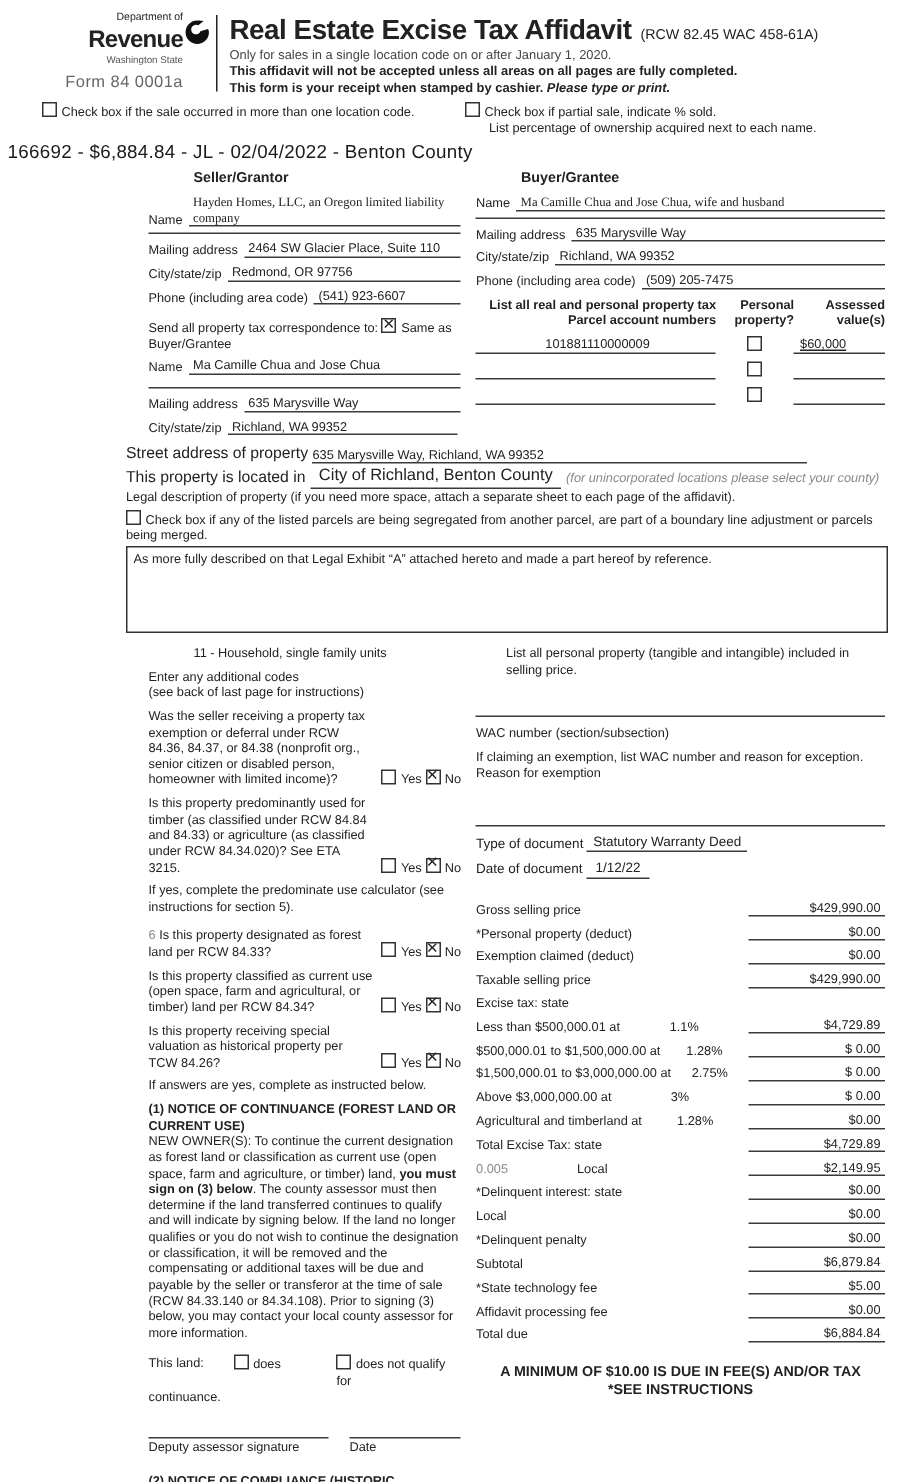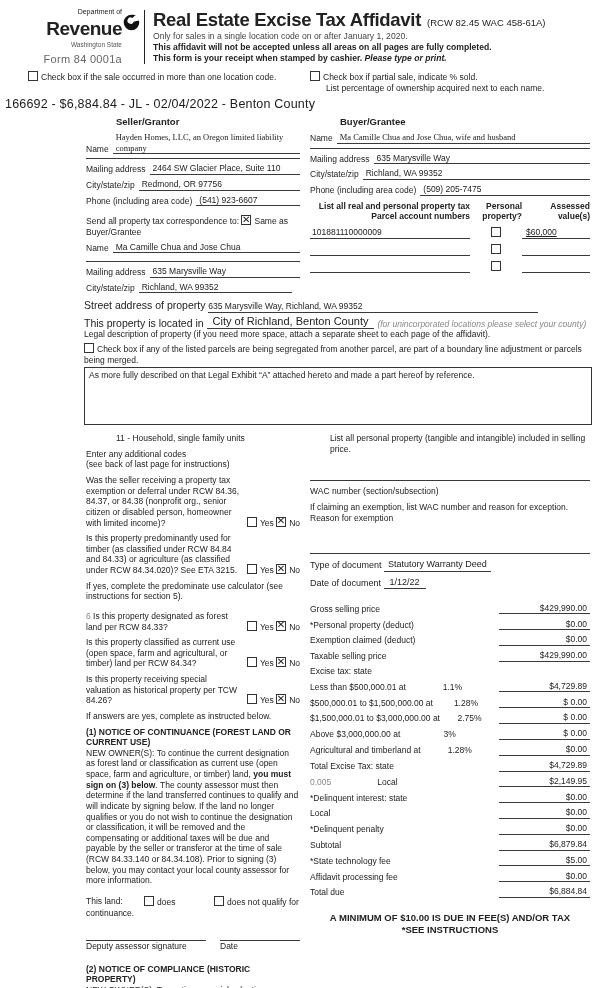--- a/index.html
+++ b/index.html
@@ -2,21 +2,21 @@
 <html><head>
 <meta charset="utf-8">
 <style>
   html,body{margin:0;padding:0;background:#fff;}
   .page{position:relative;width:600px;height:988px;background:#fff;overflow:hidden;
         font-family:"Liberation Sans",sans-serif;font-size:8.5px;line-height:1.25;color:#222;}
   
   .hdr{display:flex;padding:8px 8px 0 22px;}
   .logo{width:100px;text-align:right;padding-right:6px;}
   .logo .dept{font-size:7px;}
-  .logo .rev{font-size:19px;font-weight:bold;letter-spacing:-0.5px;position:relative;}
+  .logo .rev{font-size:16px;font-weight:bold;letter-spacing:-0.5px;position:relative;}
   .logo .swirl{position:absolute;right:-18px;top:-4px;}
   .logo .wast{font-size:6.5px;color:#555;}
   .logo .formno{font-size:11px;color:#666;margin-top:4px;letter-spacing:0.3px;}
   .hdr-div{width:1px;background:#222;margin:2px 8px 2px 16px;}
   .hdr-right{flex:1;}
   .title-row{display:flex;align-items:baseline;gap:6px;}
   .title{font-size:18.5px;font-weight:bold;letter-spacing:-0.3px;}
   .title-code{font-size:9.5px;}
   .hnote{font-size:8.6px;color:#444;}
   .hnote.b{font-weight:bold;color:#222;}
@@ -29,34 +29,34 @@
   .stamp{font-size:12.5px;margin:3px 0 0 5px;letter-spacing:0.2px;color:#1b1b1b;}
   
   .cb{display:inline-block;width:8px;height:8px;border:1px solid #333;vertical-align:-1px;
       position:relative;background:#fff;margin-right:3px;}
   .cb.ck::before{content:"✕";position:absolute;top:-2.5px;left:-0.5px;font-size:10px;color:#222;}
   .fill{border-bottom:1px solid #3a3a3a;display:inline-block;min-height:10px;vertical-align:bottom;}
   .serif{font-family:"Liberation Serif",serif;}
   .gray{color:#888;}
   hr.col{border:none;border-top:1px solid #3a3a3a;margin:4px 0 0 0;}
   
-  .cols{display:flex;}
+  .cols{display:flex;padding-left:13px;}
   .colL{width:300px;box-sizing:border-box;padding-left:86px;}
   .colR{width:300px;box-sizing:border-box;padding:0 10px 0 10px;}
   .sec-head{font-weight:bold;font-size:9.5px;margin:4px 0 2px 30px;}
   .frow{display:flex;align-items:flex-end;margin-top:4px;}
   .frow .lab{white-space:nowrap;padding-right:4px;}
   .frow .fill{flex:1;padding-left:3px;}
   
   .parcel-head{display:flex;font-weight:bold;text-align:right;margin-top:5px;}
   .ph-main{width:160px;}
   .ph-c{width:52px;}
   .ph-a{flex:1;}
   .prow{display:flex;align-items:flex-end;margin-top:4px;height:13px;}
-  .prow .pnum{width:158px;border-bottom:1px solid #3a3a3a;padding-left:2px;}
+  .prow .pnum{width:158px;border-bottom:1px solid #3a3a3a;padding-left:2px;text-align:center;}
   .prow .pcb{width:52px;text-align:center;}
   .prow .pval{flex:1;border-bottom:1px solid #3a3a3a;padding-left:4px;text-decoration:underline;}
   
   .prop{margin:6px 8px 0 84px;}
   .prop .street{font-size:10.5px;}
   .prop .located{font-size:10.5px;margin-top:2px;}
   .legalbox{border:1px solid #333;height:52px;margin-top:2px;padding:2px 4px;}
   
   .qrow{display:flex;margin-top:5px;}
   .qtext{flex:1;padding-right:5px;}

